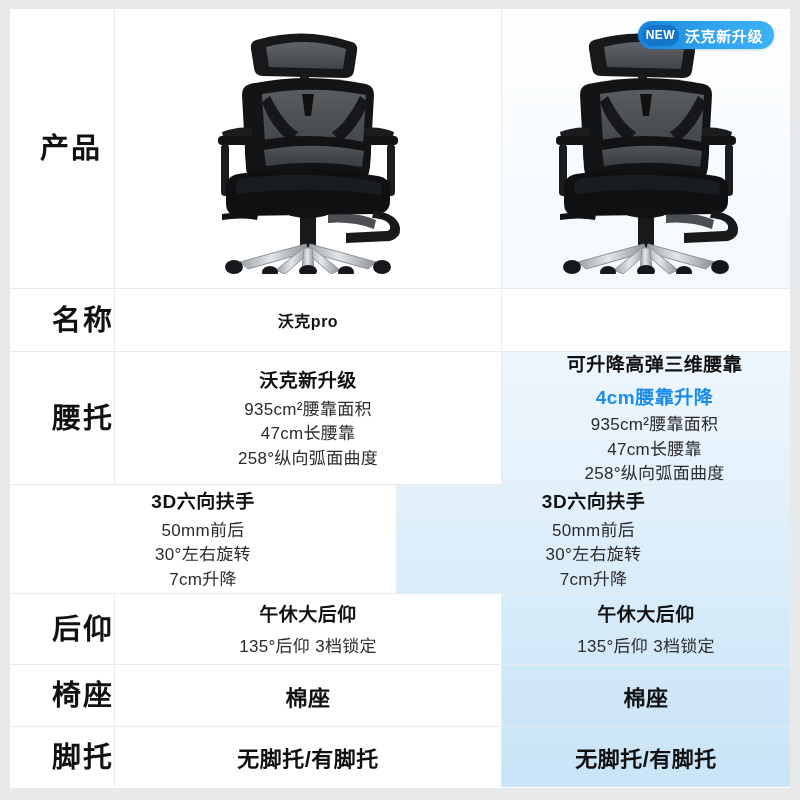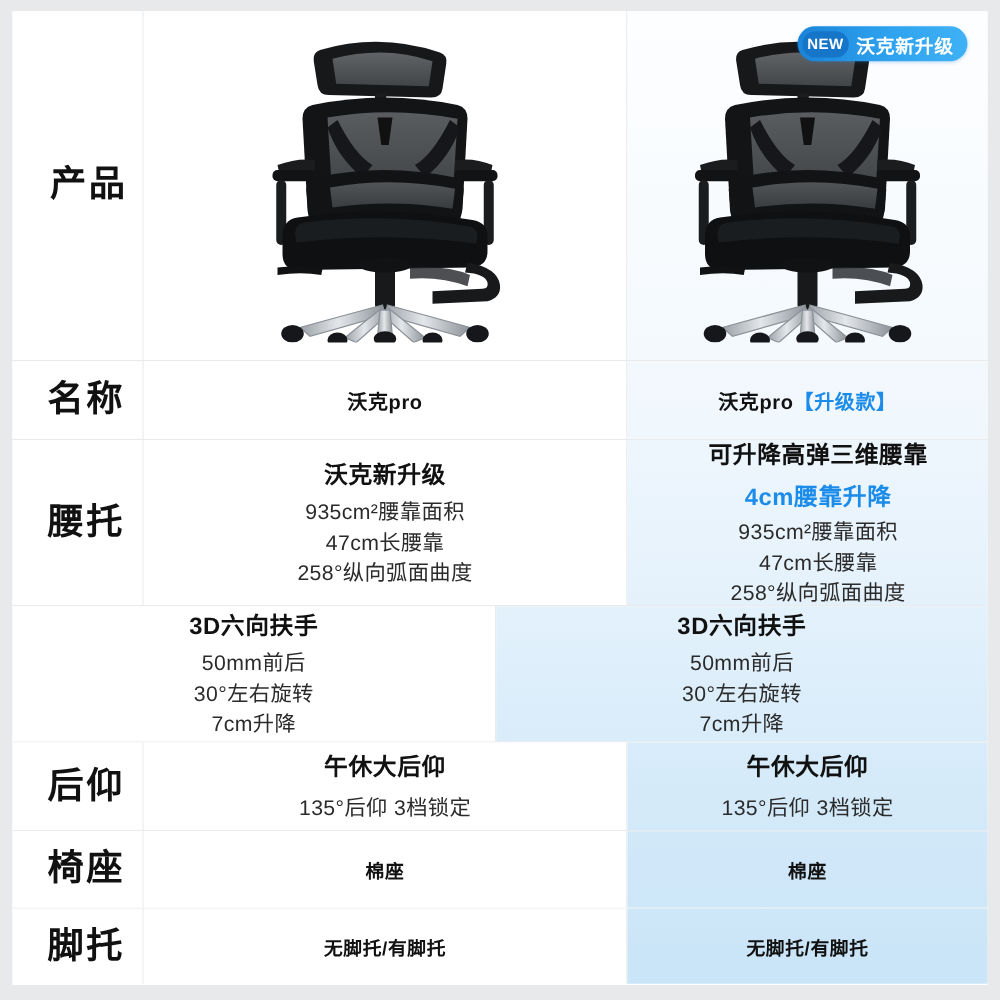--- a/index.html
+++ b/index.html
@@ -36,21 +36,21 @@
   }
   .row:last-child { border-bottom: none; }
 
   .cell-label {
     width: 105px;
     flex: 0 0 105px;
     box-sizing: border-box;
     border-right: 1px solid #e9eaec;
     display: flex;
     align-items: center;
-    justify-content: flex-start;
+    justify-content: flex-end;
     background: #ffffff;
     padding-left: 28px;
   }
   .cell-old {
     width: 387px;
     flex: 0 0 387px;
     box-sizing: border-box;
     border-right: 1px solid #e9eaec;
     display: flex;
     flex-direction: column;
@@ -121,21 +121,21 @@
     letter-spacing: .3px;
   }
   .spec-highlight {
     font-size: 19px;
     font-weight: bold;
     color: #1b8cea;
     letter-spacing: .5px;
     margin-bottom: 4px;
   }
   .single-line {
-    font-size: 15px;
+    font-size: 22px;
     font-weight: bold;
     color: #111111;
     letter-spacing: .5px;
   }
   .recline-sub { margin-top: 3px; }
 
   
   .new-badge {
     position: absolute;
     right: 16px;
@@ -318,23 +318,20 @@
     </div>
   </div>
 
   <div class="row row-name">
     <div class="cell-label">
       <span class="label-text">名称</span>
     </div>
     <div class="cell-old">
       <span class="name-text">沃克pro</span>
     </div>
-    <div class="cell-new tint-1">
-      <span class="name-text"><span>沃克pro</span><span class="name-suffix">【升级款】</span></span>
-    </div>
   </div>
 
   <div class="row row-lumbar">
     <div class="cell-label">
       <span class="label-text">腰托</span>
     </div>
     <div class="cell-old">
       <div class="spec-title">沃克新升级</div>
       <div class="spec-line">935cm²腰靠面积</div>
       <div class="spec-line">47cm长腰靠</div>

